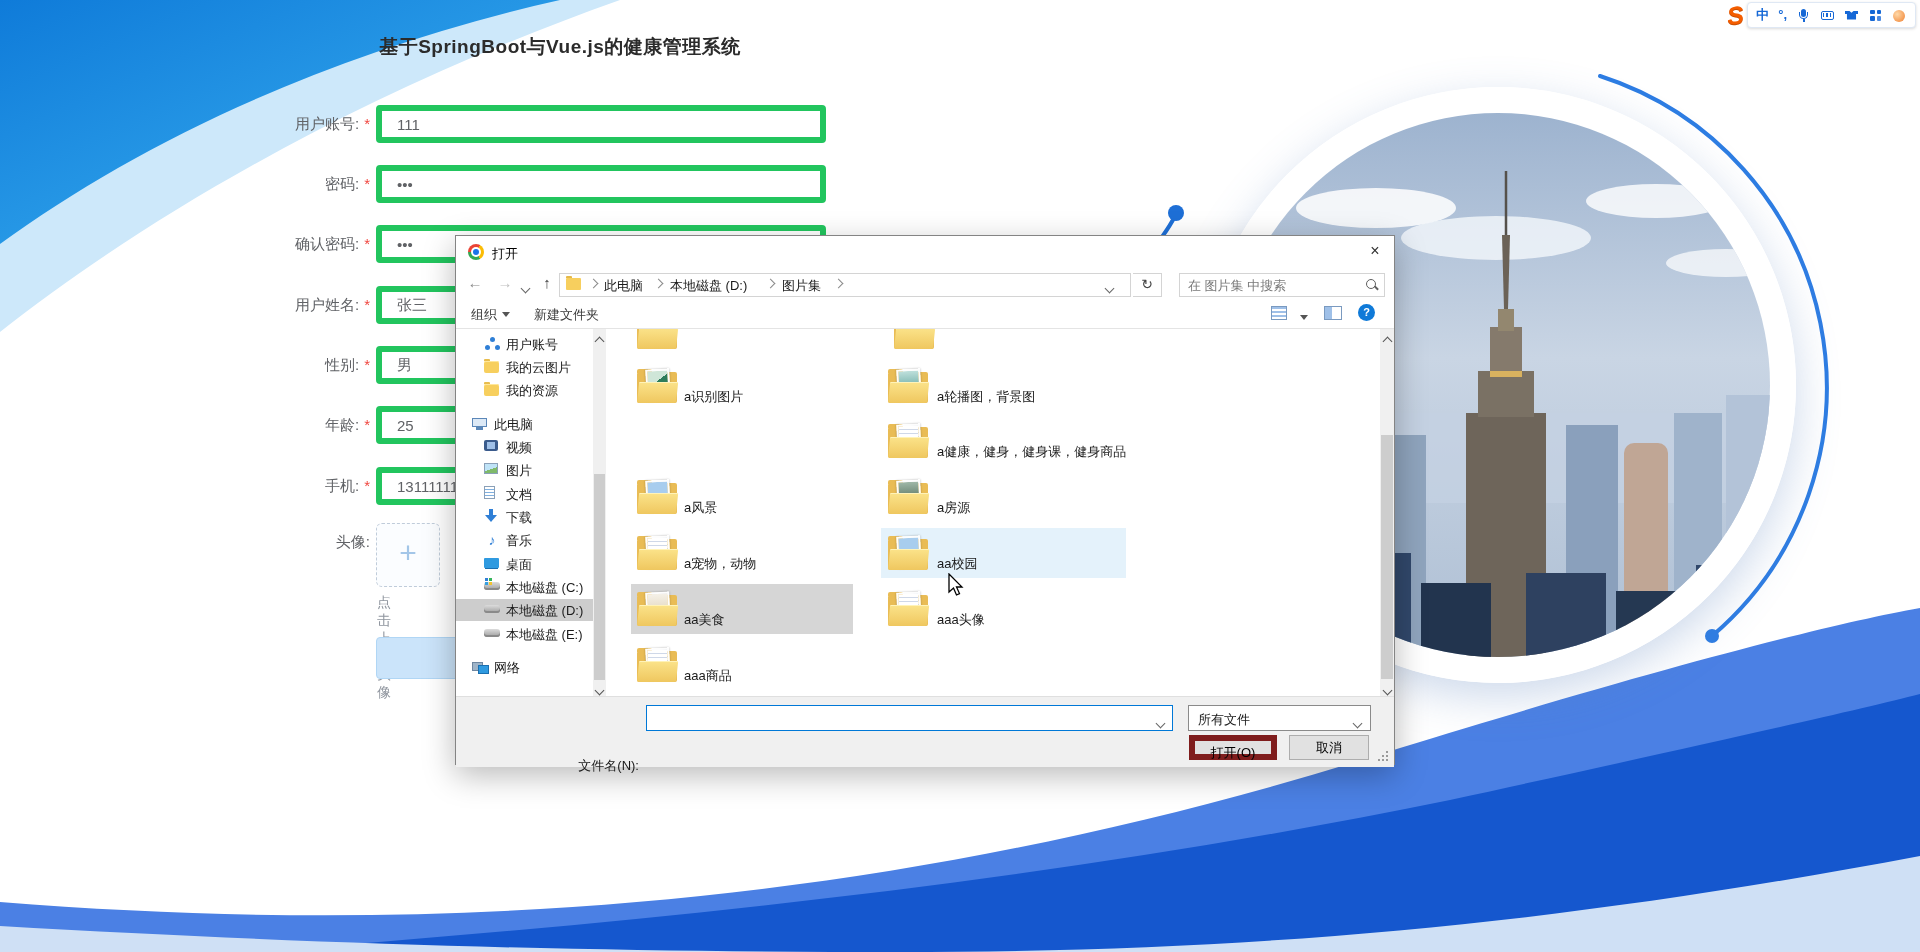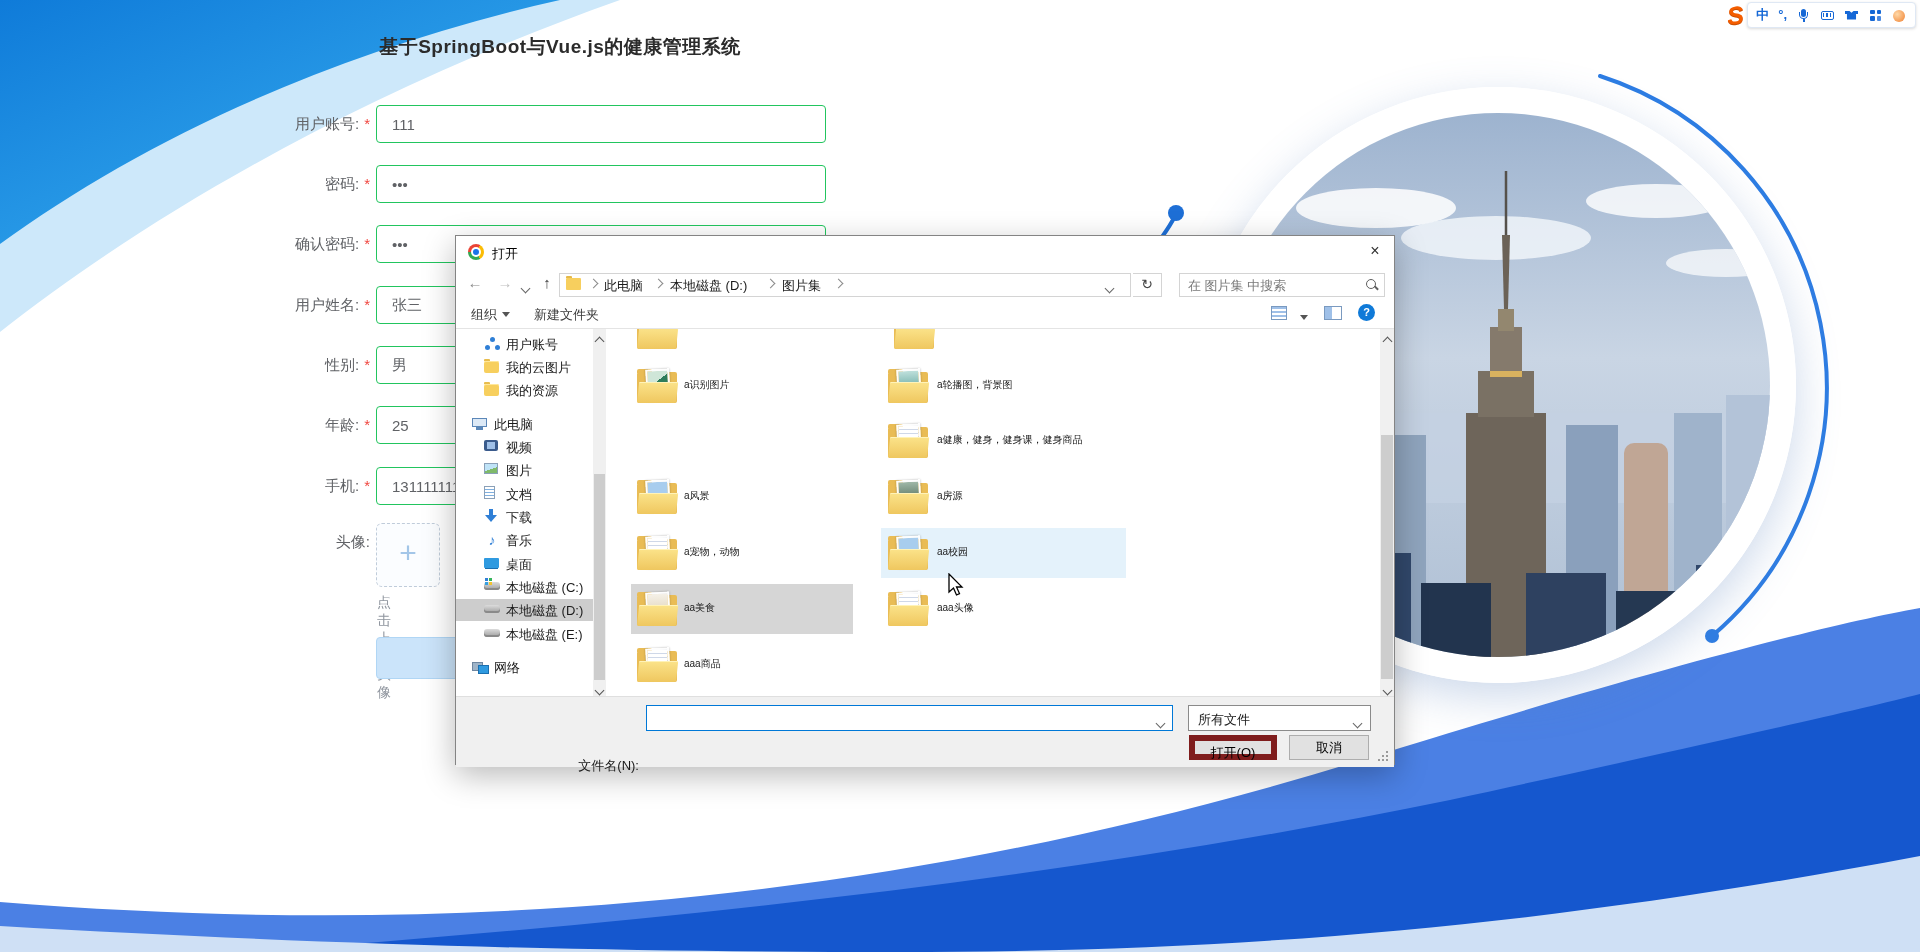--- a/index.html
+++ b/index.html
@@ -18,21 +18,21 @@
   #photo{width:544px;height:544px;border-radius:50%;overflow:hidden;}
 
   
   #form-area{z-index:3;}
   .page-title{left:330px;top:34px;width:460px;text-align:center;font-size:19px;font-weight:bold;color:#2b2b2b;letter-spacing:.5px;}
   .frow{left:0;height:38px;width:830px;}
   .flabel{position:absolute;left:180px;top:0;width:190px;height:38px;line-height:38px;text-align:right;
           font-size:15px;color:#606266;}
   .req{color:#f0453e;margin-left:5px;}
   .finput{position:absolute;left:376px;top:0;width:450px;height:38px;box-sizing:border-box;
-          border:1px solid #22c55e;border-radius:4px;padding:0 15px;font-size:15px;color:#606266;
+          border:6px solid #22c55e;border-radius:4px;padding:0 15px;font-size:15px;color:#606266;
           font-family:inherit;background:#fff;outline:none;}
   #upload-box{left:376px;top:523px;width:62px;height:62px;border:1px dashed #c0ccda;border-radius:6px;
               background:#fbfdff;cursor:pointer;}
   #upload-plus{position:absolute;left:0;top:0;width:62px;height:62px;line-height:58px;text-align:center;
                font-size:30px;font-weight:300;color:#a3c6e8;}
   #upload-hint{left:377px;top:594px;font-size:14px;color:#8f959e;}
   #register-btn{left:376px;top:637px;width:450px;height:40px;background:#cbe4fa;border:1px solid #b0d6f5;
                 border-radius:4px;color:#1f7cd6;font-size:17px;font-weight:bold;text-align:center;line-height:38px;
                 letter-spacing:10px;cursor:pointer;}
 
@@ -123,21 +123,21 @@
   
   .sbar{background:#f0f0f0;}
   .sbtn{position:absolute;left:0;width:100%;height:16px;background:#f0f0f0;text-align:center;}
   .sbtn .chev{border-color:#555;}
   .sthumb{position:absolute;left:1px;background:#cdcdcd;width:11px;}
 
   
   .fitem{height:50px;cursor:pointer;}
   .fitem.sel{background:#d6d6d6;}
   .fitem.hov{background:#e4f2fb;}
-  .fname{position:absolute;top:17px;font-size:10px;color:#1a1a1a;white-space:nowrap;text-align:center;}
+  .fname{position:absolute;top:27px;font-size:13px;color:#1a1a1a;white-space:nowrap;text-align:center;}
   .fi{position:absolute;width:40px;height:34px;}
   .fi .b{position:absolute;left:0;top:3px;width:40px;height:31px;background:#e9bc55;border-radius:2px;}
   .fi .b::before{content:"";position:absolute;left:0;top:-3px;width:15px;height:4px;background:#e9bc55;border-radius:2px 2px 0 0;}
   .fi .ph{position:absolute;left:9px;top:0;width:20px;height:28px;border:2px solid #fdfdfd;background:#8fb9dd;transform:rotate(-3deg);box-shadow:0 0 2px rgba(0,0,0,.35);}
   .fi .f{position:absolute;left:0;top:13px;width:39px;height:21px;background:linear-gradient(180deg,#fbe38a,#efc75f);border-radius:1px 1px 2px 2px;transform:skewX(-6deg);transform-origin:0 100%;box-shadow:inset 0 1px 0 #fff3b8;}
   .fi.plain .ph{background:repeating-linear-gradient(#ffffff 0 3px,#cfd8e8 3px 4px);}
   .fi.c1 .ph{background:linear-gradient(145deg,#cfe6d8 40%,#2e7d5b 40%);}
   .fi.c2 .ph{background:linear-gradient(#caa27a,#53402f);}
   .fi.c3 .ph{background:linear-gradient(#a8cdee 55%,#3e6ea0 55%);}
   .fi.c4 .ph{background:linear-gradient(#f5f1e8,#d8c8a8);}

